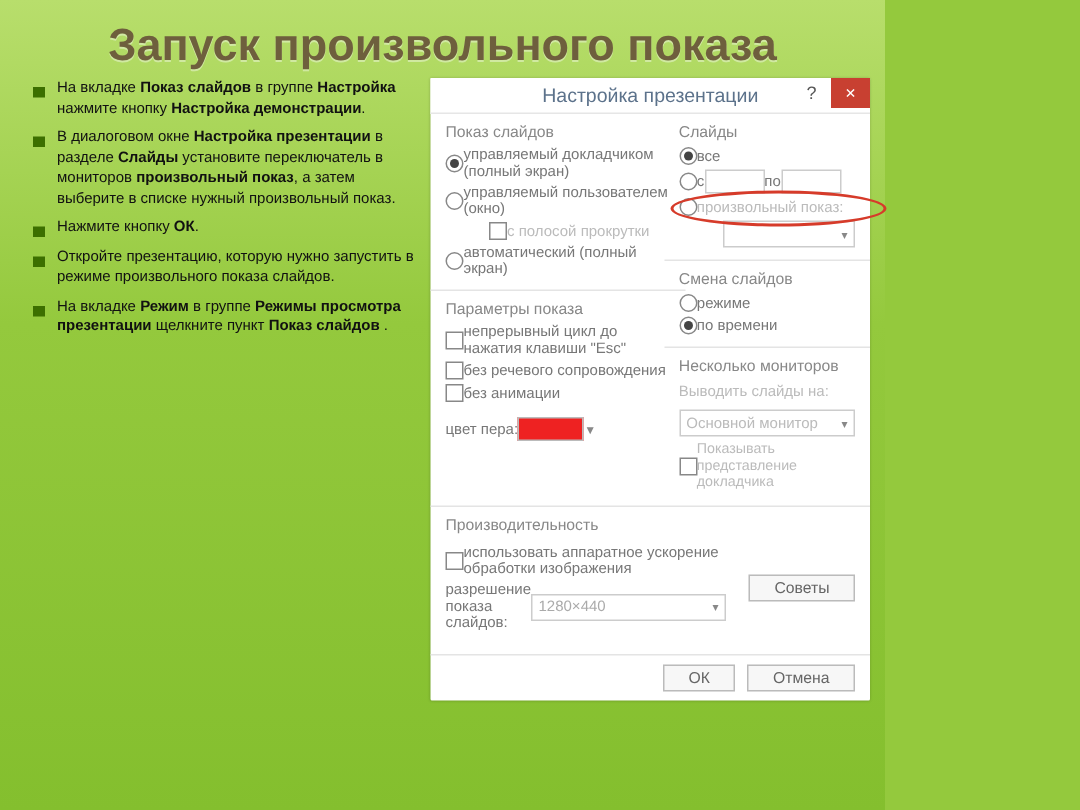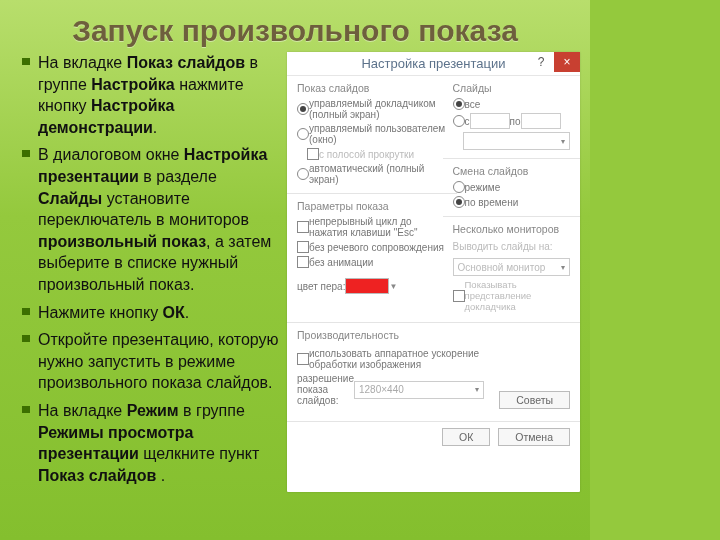--- a/index.html
+++ b/index.html
@@ -1,37 +1,37 @@
 <!DOCTYPE html>
 <html><head>
 <meta charset="utf-8">
 <style>
 html,body{margin:0;padding:0;width:720px;height:540px;overflow:hidden;font-family:Helvetica,Arial,sans-serif;background:#94c93d}
 .slide{width:590px;height:540px;background:linear-gradient(#b8de6c 0%,#94c93d 40%,#84bf2e 100%);position:relative}
 .title{font-size:30px;font-weight:800;color:#6e5f3d;text-align:center;padding:14px 0 4px 0;text-shadow:0 1px 0 rgba(255,255,255,.4)}
 .body{display:flex;padding:0 10px 0 22px;gap:4px}
-.left{width:268px;font-size:16px;color:#111;line-height:1.35}
+.left{width:268px;font-size:10px;color:#111;line-height:1.35}
 ul.bul{list-style:none;padding:0;margin:0}
 ul.bul>li{margin-bottom:6px;position:relative;padding-left:16px}
 ul.bul>li:before{content:"";position:absolute;left:0;top:6px;width:8px;height:7px;background:#3c6f00}
 .left b{font-weight:700}
 .right{flex:1;background:#fff;color:#444;font-size:10px;border-radius:1px;position:relative;min-height:400px;box-shadow:0 0 2px rgba(0,0,0,.2)}
 .dlg-title{background:#fff;color:#5c728b;text-align:center;font-size:13px;padding:4px 0;border-bottom:1px solid #e6e6e6}
 .dlg-ctrl{position:absolute;right:0;top:0;display:flex}
 .dlg-ctrl span{width:26px;height:20px;display:flex;align-items:center;justify-content:center;font-size:12px;color:#555}
 .dlg-ctrl .close{background:#c84031;color:#fff}
 .pane{padding:6px 10px 4px 10px;color:#777}
 .cols{display:flex;gap:6px}
 .group{margin-bottom:8px}
 .group-label{color:#888;font-size:10.5px;margin-bottom:4px}
 .row{display:flex;align-items:center;margin:3px 0;gap:0}
 .radio{width:10px;height:10px;border:1px solid #888;border-radius:50%;background:#fff;flex:0 0 auto;position:relative}
 .radio.sel:after{content:"";position:absolute;inset:2px;border-radius:50%;background:#444}
 .chk{width:10px;height:10px;border:1px solid #888;background:#fff;flex:0 0 auto;position:relative}
-.indent{margin-left:10px}
+.indent{margin-left:29px}
 .annot{position:absolute;border:2px solid #d63b2a;border-radius:50%/50%;pointer-events:none}
 .combo{border:1px solid #ccc;height:16px;flex:1;display:flex;align-items:center;padding:0 4px;justify-content:space-between;background:#fff;color:#aaa}
 .combo .arr{font-size:8px;color:#888}
 .pen-sw{width:42px;height:14px;background:#e22;border:1px solid #bbb}
 .divider{border-top:1px solid #e4e4e4;margin:2px -10px 6px -10px}
 .btns{display:flex;justify-content:flex-end;gap:8px;padding:6px 10px}
 .btn{border:1px solid #bbb;background:#f7f7f7;padding:2px 16px;font-size:10.5px;color:#666}
 .col-l{flex:1.12}
 .col-r{flex:.88}
 .small-input{border:1px solid #ccc;width:34px;height:14px;background:#fff;color:#bbb;padding:0 2px;display:inline-flex;align-items:center}
@@ -109,20 +109,25 @@
                   <span class="radio sel"></span>
                   <span>все</span>
                 </div>
               <div class="row">
                   <span class="radio"></span>
                   <span>с</span>
                   <span class="small-input"></span>
                   <span>по</span>
                   <span class="small-input"></span>
                 </div>
+              <div class="row" style="position:relative">
+                  <span class="radio"></span>
+                  <span class="muted">произвольный показ:</span>
+                <span class="annot" style="left:-6px;top:-5px;width:140px;height:20px"></span>
+              </div>
               <div class="row indent">
                   <span class="combo">
                     <span></span>
                     <span class="arr">▾</span>
                   </span>
                 </div>
             </div>
             <div class="divider"></div>
             <div class="group">
               <div class="group-label">Смена слайдов</div>
@@ -162,21 +167,21 @@
                   <span>использовать аппаратное ускорение обработки изображения</span>
                 </div>
               <div class="row">
                   <span>разрешение показа слайдов:</span>
                   <span class="combo" style="flex:0 0 120px">
                     <span>1280×440</span>
                     <span class="arr">▾</span>
                   </span>
                 </div>
             </div>
-            <div style="width:80px;display:flex;align-items:flex-end;justify-content:flex-end">
+            <div style="width:80px;display:flex;align-items:center;justify-content:flex-end">
               <span class="btn">Советы</span>
             </div>
           </div>
         </div>
       </div>
       <div class="divider" style="margin:0"></div>
       <div class="btns">
         <span class="btn">ОК</span>
         <span class="btn">Отмена</span>
       </div>

